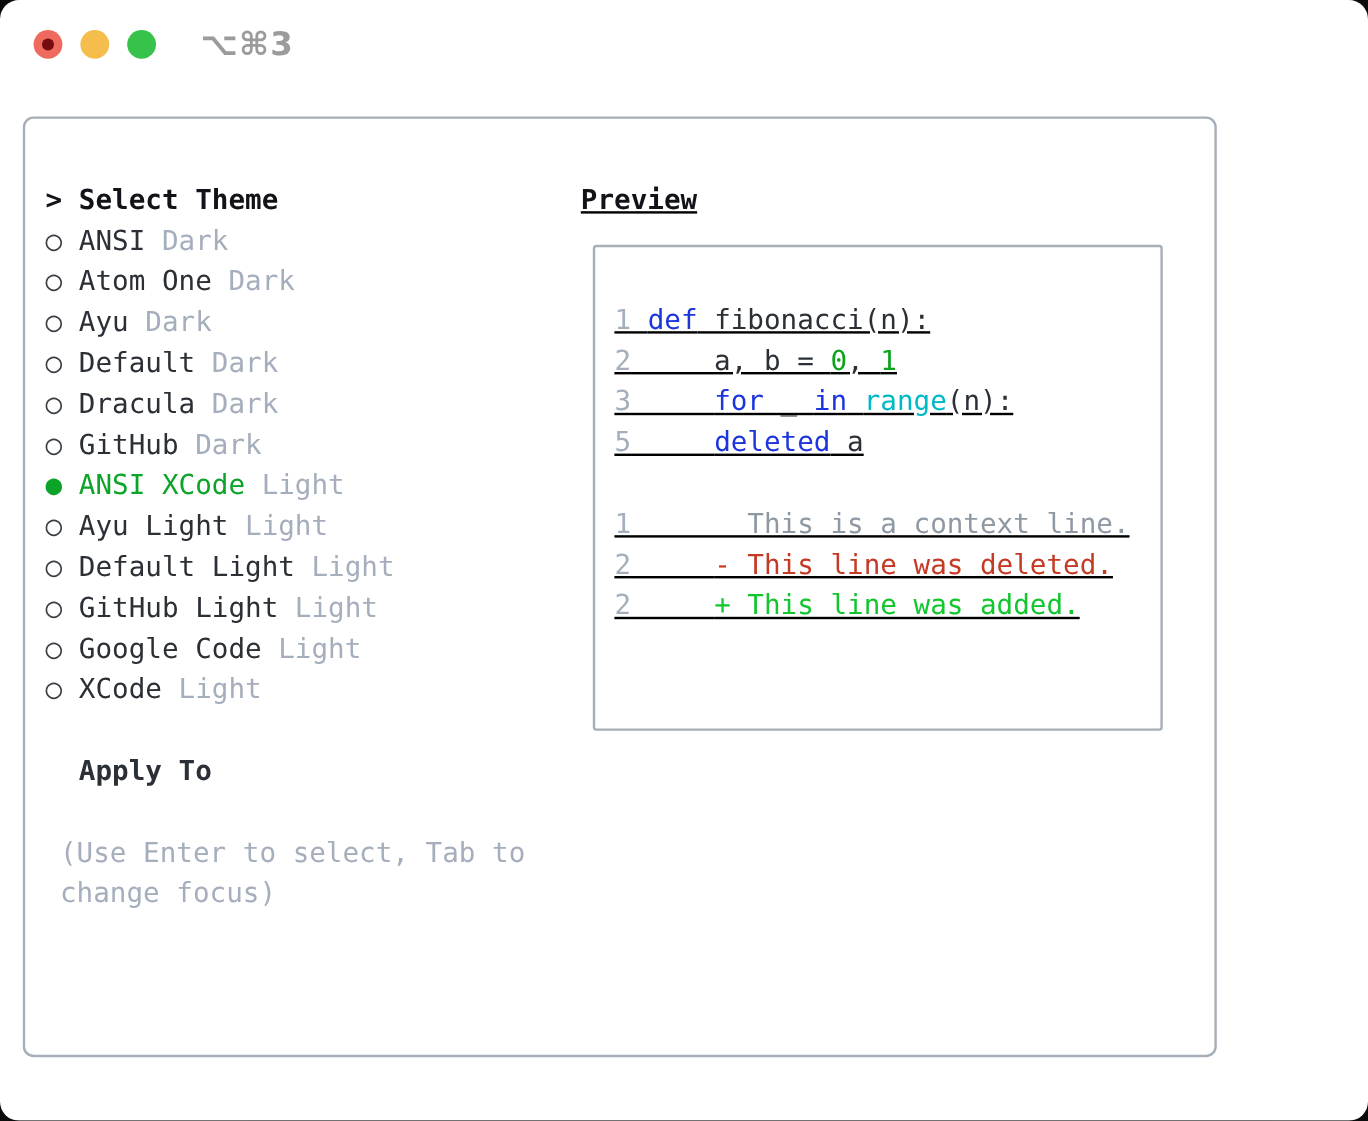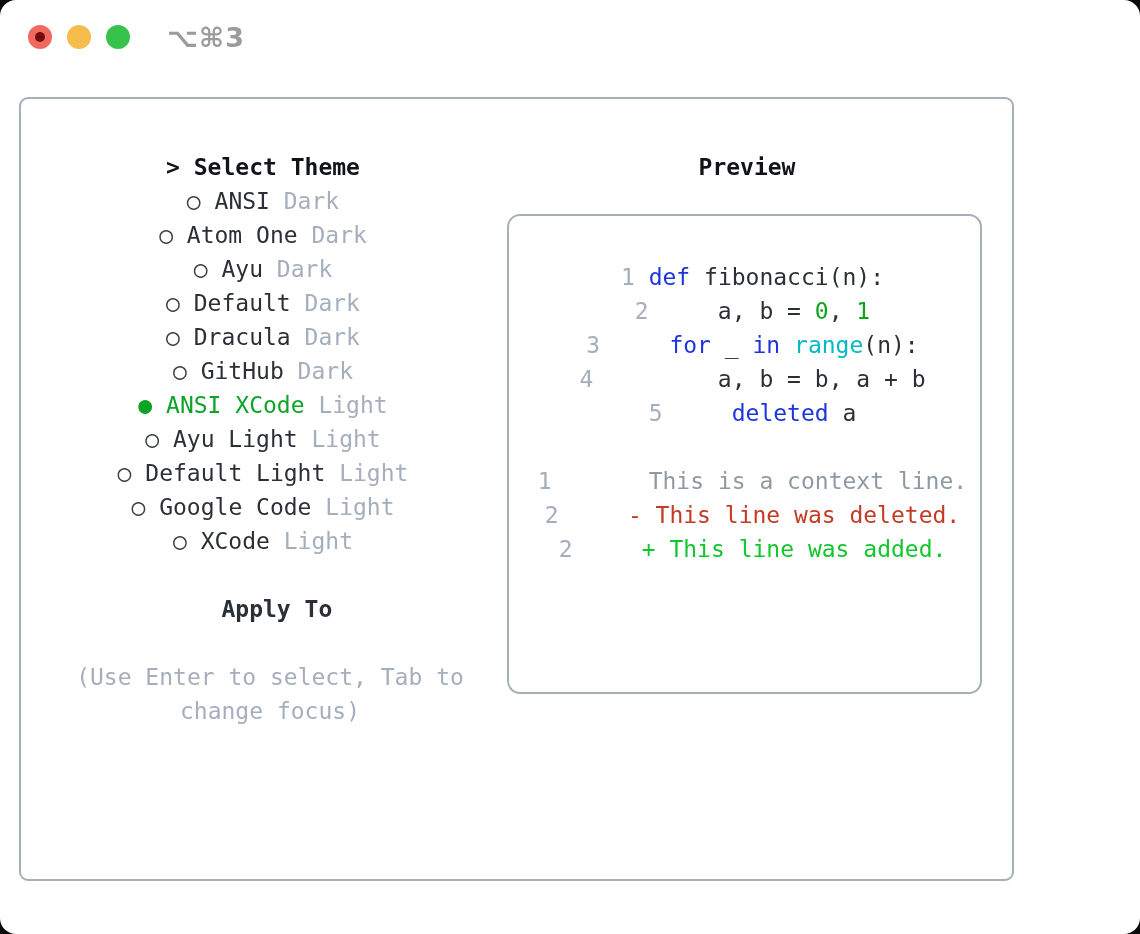--- a/index.html
+++ b/index.html
@@ -12,39 +12,39 @@
   .tl{width:24px;height:24px;border-radius:50%;display:inline-flex;align-items:center;justify-content:center;}
   .tl-red{background:var(--traffic-red);}
   .tl-yellow{background:var(--traffic-yellow);}
   .tl-green{background:var(--traffic-green);}
   .tl-dot{width:10px;height:10px;border-radius:50%;background:var(--traffic-red-dot);}
   .win-title{position:absolute;left:167px;top:22px;font-size:27px;font-weight:600;letter-spacing:1px;
              color:var(--title-gray);font-family:"DejaVu Sans","DejaVu Sans Mono",sans-serif;}
 
   
   .panel{position:absolute;left:19px;top:97px;width:995px;height:784px;box-sizing:border-box;
-         border:2px solid var(--border-gray);border-radius:9px;background:#fff;text-align:center;}
+         border:2px solid var(--border-gray);border-radius:9px;background:#fff;}
 
   .left-col{position:absolute;left:17px;top:51px;width:450px;}
-  .right-col{position:absolute;left:476px;top:51px;width:500px;}
+  .right-col{position:absolute;left:463px;top:51px;width:500px;text-decoration:underline;}
 
   .row{line-height:34px;font-size:23px;white-space:pre;color:var(--text-dark);}
   .blank-row{height:34px;}
   .hdr{font-weight:bold;color:#111318;}
   .prompt{font-weight:bold;color:#111318;}
   .bullet{color:var(--bullet-dark);}
   .t-variant{color:var(--muted-gray);margin-top:36px;}
   .theme-row.selected .bullet,.theme-row.selected .t-name{color:var(--accent-green);}
   .apply-row.selected .bullet,.apply-row.selected .t-name{color:var(--accent-green);}
   .indent2{padding-left:2ch;font-weight:bold;}
   .help{color:var(--muted-gray);width:440px;white-space:normal;word-break:normal;margin-left:12px;}
 
   
-  .preview-box{margin-top:30px;margin-left:10px;width:475px;height:480px;box-sizing:border-box;
-               border:2px solid var(--border-gray);border-radius:13px;background:#fff;
+  .preview-box{margin-top:20px;margin-left:10px;width:475px;height:405px;box-sizing:border-box;
+               border:2px solid var(--border-gray);border-radius:3px;background:#fff;
                padding:44px 0 0 16px;overflow:hidden;}
   .code-line{line-height:34px;font-size:23px;white-space:pre;height:34px;}
   .ln{color:var(--muted-gray);}
   .tok-plain{color:var(--text-dark);}
   .tok-kw{color:var(--keyword-blue);}
   .tok-builtin{color:var(--builtin-cyan);}
   .tok-num{color:var(--number-green);}
   .tok-ctx{color:var(--context-gray);}
   .tok-del{color:var(--deleted-red);}
   .tok-add{color:var(--added-green);}
@@ -74,41 +74,41 @@
         <div id="theme-list">
             <div class="row theme-row"><span class="bullet">○ </span><span class="t-name">ANSI</span><span class="t-variant"> Dark</span></div>
             <div class="row theme-row"><span class="bullet">○ </span><span class="t-name">Atom One</span><span class="t-variant"> Dark</span></div>
             <div class="row theme-row"><span class="bullet">○ </span><span class="t-name">Ayu</span><span class="t-variant"> Dark</span></div>
             <div class="row theme-row"><span class="bullet">○ </span><span class="t-name">Default</span><span class="t-variant"> Dark</span></div>
             <div class="row theme-row"><span class="bullet">○ </span><span class="t-name">Dracula</span><span class="t-variant"> Dark</span></div>
             <div class="row theme-row"><span class="bullet">○ </span><span class="t-name">GitHub</span><span class="t-variant"> Dark</span></div>
             <div class="row theme-row selected"><span class="bullet">● </span><span class="t-name">ANSI XCode</span><span class="t-variant"> Light</span></div>
             <div class="row theme-row"><span class="bullet">○ </span><span class="t-name">Ayu Light</span><span class="t-variant"> Light</span></div>
             <div class="row theme-row"><span class="bullet">○ </span><span class="t-name">Default Light</span><span class="t-variant"> Light</span></div>
+            <div class="row theme-row"><span class="bullet">○ </span><span class="t-name">GitHub Light</span><span class="t-variant"> Light</span></div>
             <div class="row theme-row"><span class="bullet">○ </span><span class="t-name">Google Code</span><span class="t-variant"> Light</span></div>
             <div class="row theme-row"><span class="bullet">○ </span><span class="t-name">XCode</span><span class="t-variant"> Light</span></div>
           </div>
 
         <div class="blank-row"></div>
 
         <div class="row indent2"><span>Apply To</span></div>
 
 
         <div class="blank-row"></div>
 
         <div class="row help">(Use Enter to select, Tab to change focus)</div>
       </div>
 
       <div class="right-col">
         <div class="row"><span class="hdr">Preview</span></div>
         <div class="preview-box" id="preview-lines">
             <div class="code-line"><span class="ln">1</span><span class="tok-plain"> </span><span class="tok-kw">def</span><span class="tok-plain"> fibonacci(n):</span></div>
             <div class="code-line"><span class="ln">2</span><span class="tok-plain">     a, b = </span><span class="tok-num">0</span><span class="tok-plain">, </span><span class="tok-num">1</span></div>
             <div class="code-line"><span class="ln">3</span><span class="tok-plain">     </span><span class="tok-kw">for</span><span class="tok-plain"> _ </span><span class="tok-kw">in</span><span class="tok-plain"> </span><span class="tok-builtin">range</span><span class="tok-plain">(n):</span></div>
-            <div class="code-line"><span class="ln">4</span><span class="tok-plain">         a, b = b, a + b</span></div>
             <div class="code-line"><span class="ln">5</span><span class="tok-plain">     </span><span class="tok-kw">deleted</span><span class="tok-plain"> a</span></div>
             <div class="code-line"><span class="ln"></span></div>
             <div class="code-line"><span class="ln">1</span><span class="tok-ctx">       This is a context line.</span></div>
             <div class="code-line"><span class="ln">2</span><span class="tok-plain">     </span><span class="tok-del">- This line was deleted.</span></div>
             <div class="code-line"><span class="ln">2</span><span class="tok-plain">     </span><span class="tok-add">+ This line was added.</span></div>
           </div>
       </div>
 
     </div>
   </div>

